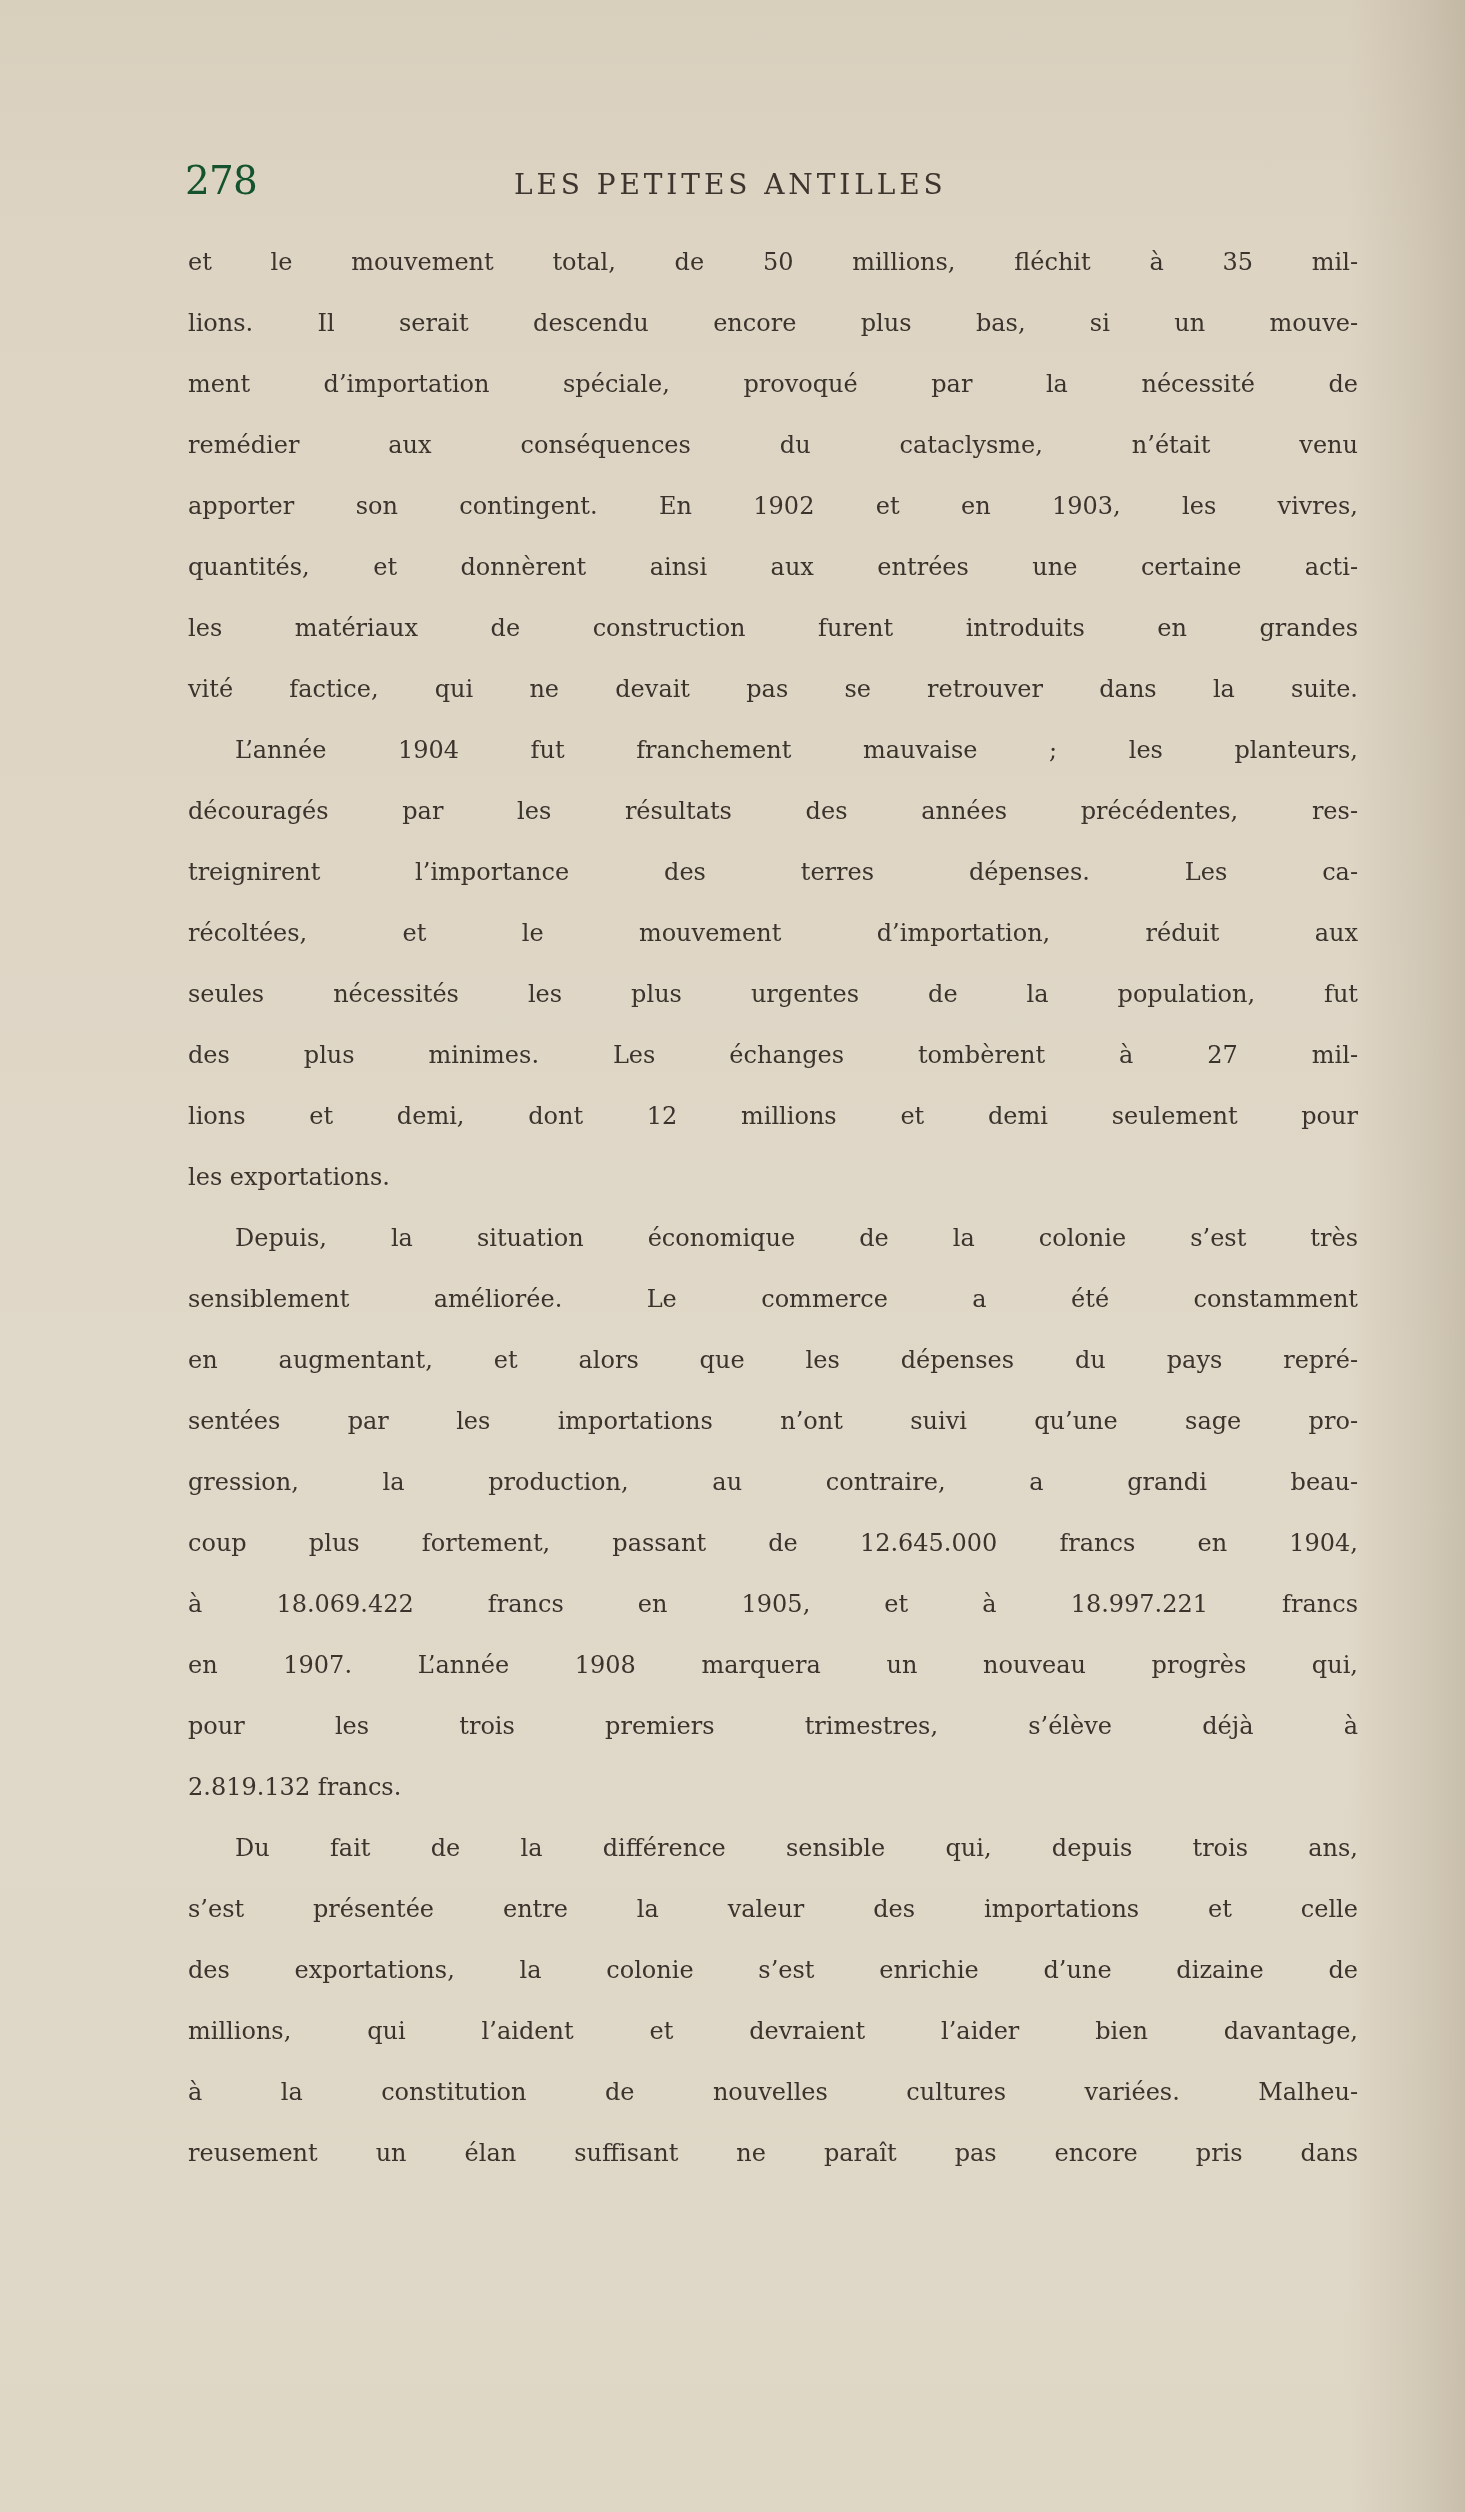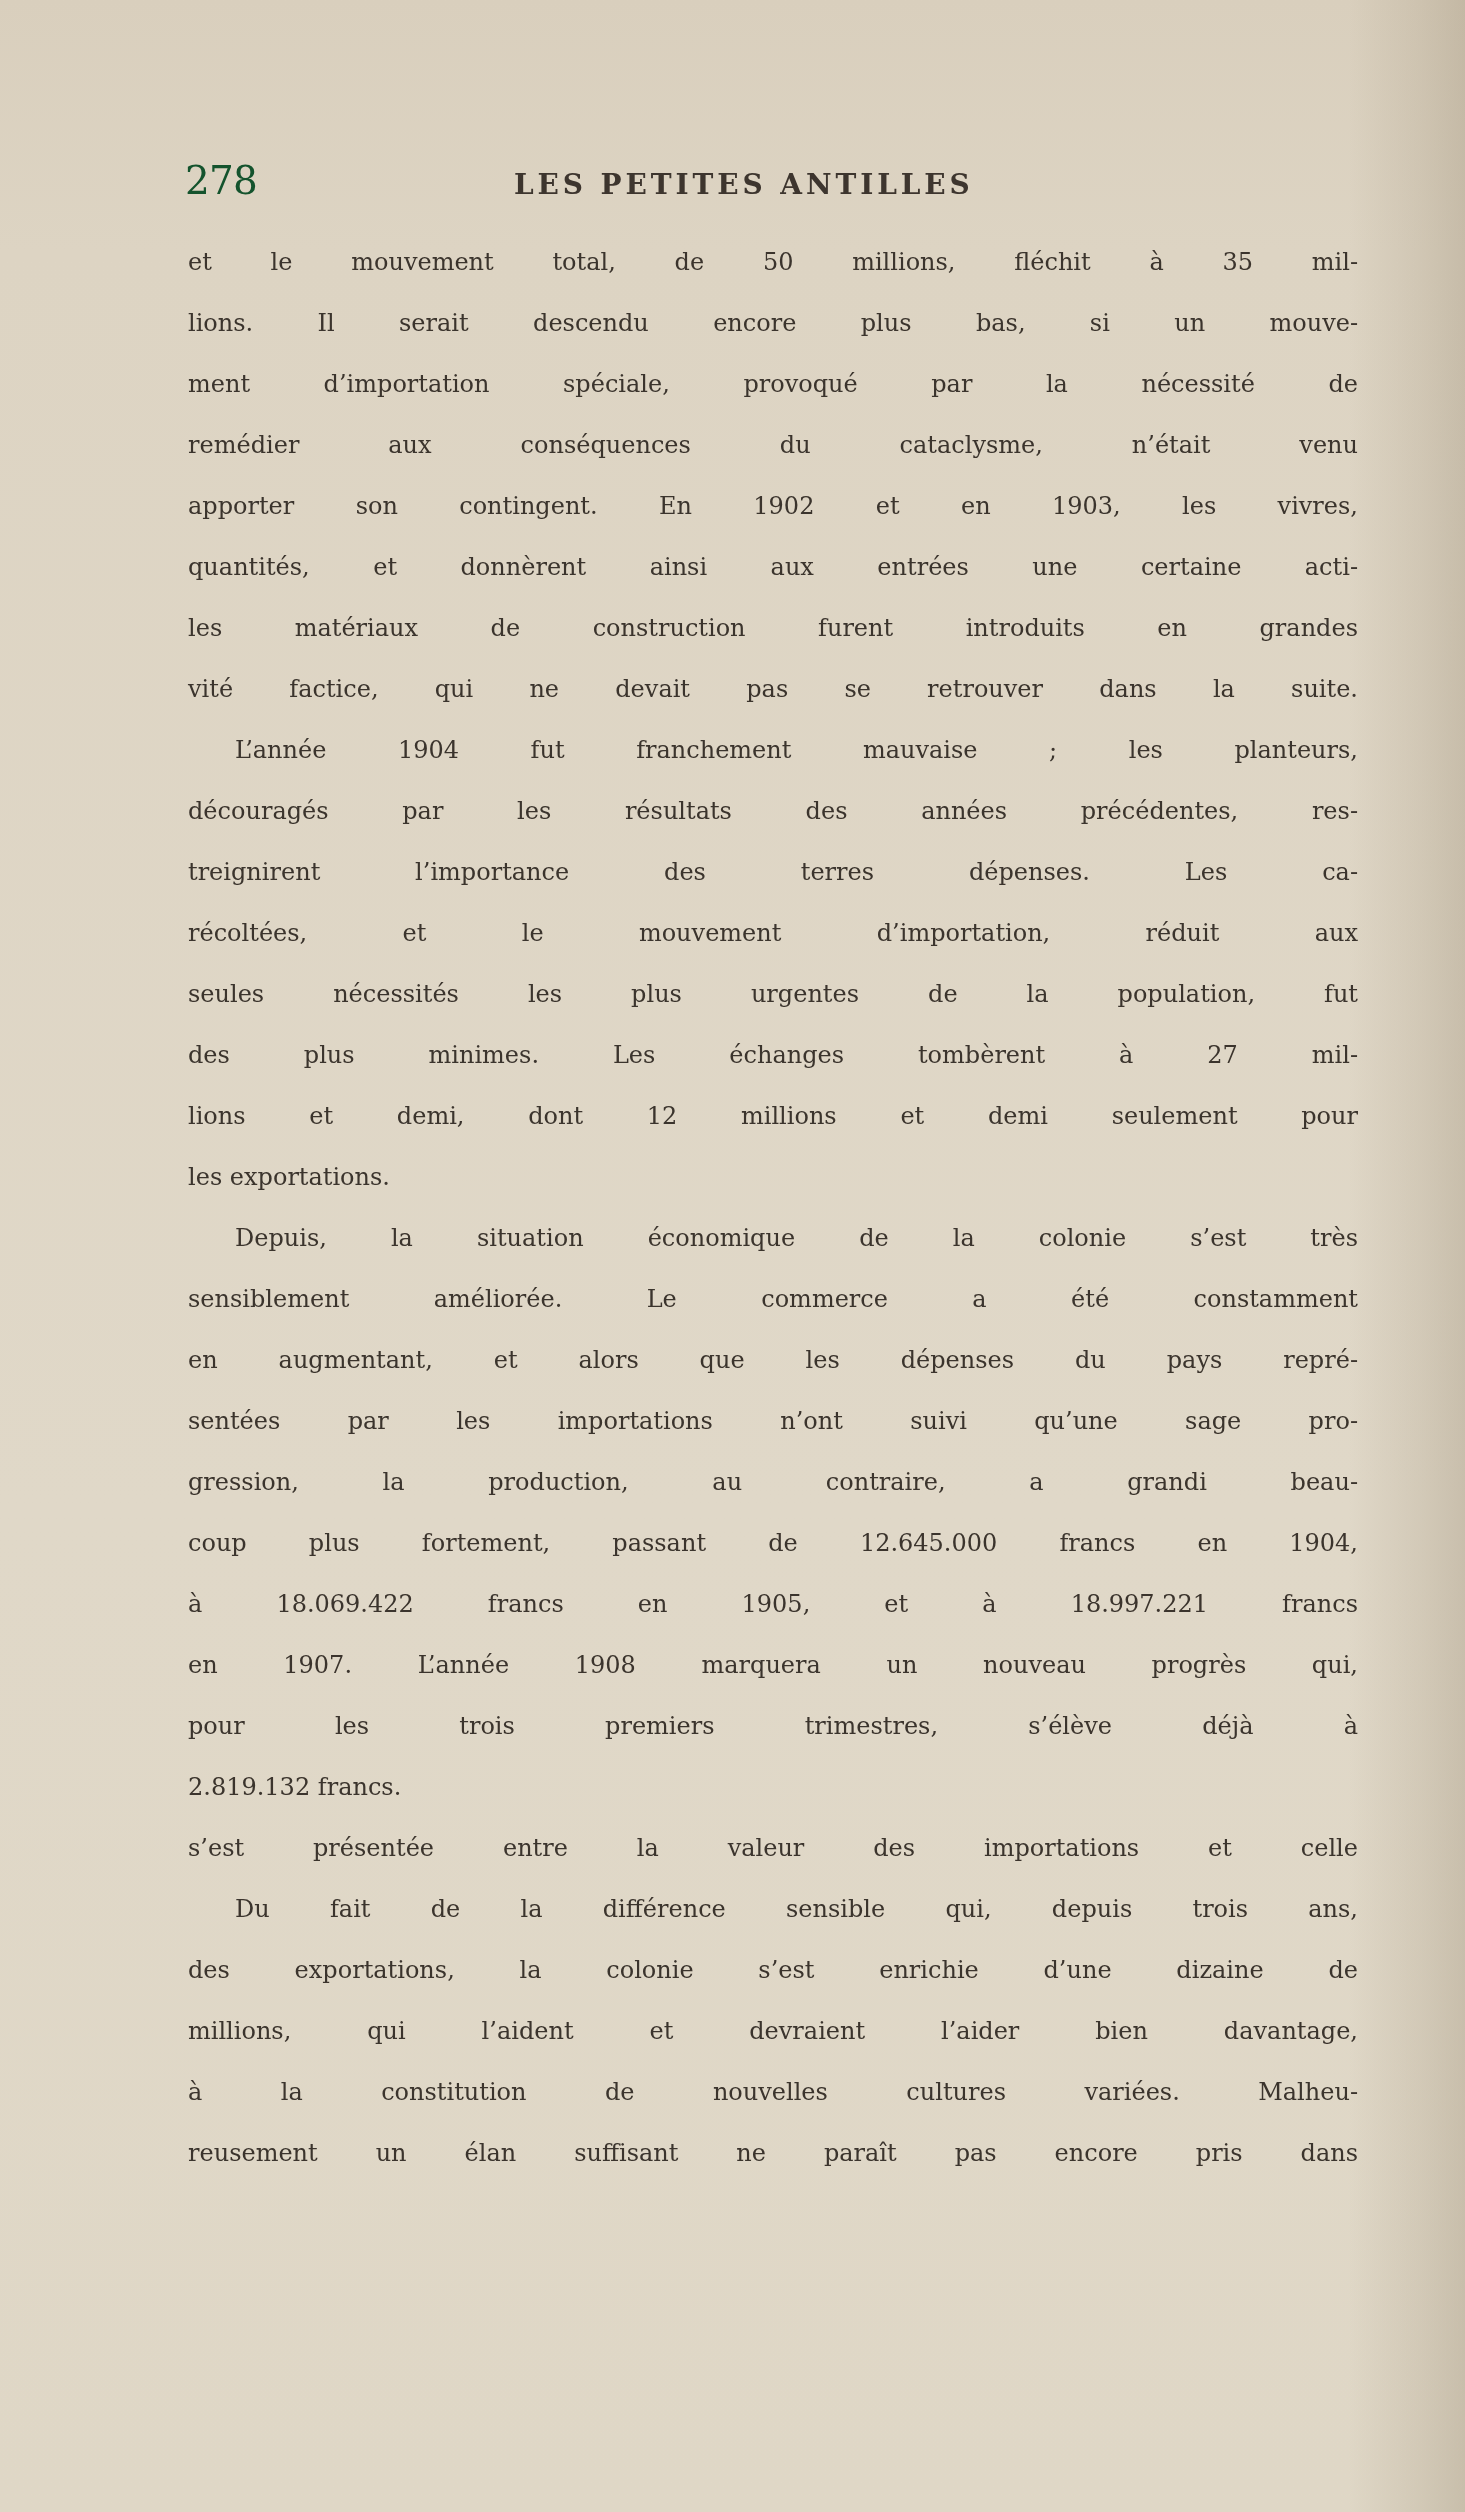--- a/index.html
+++ b/index.html
@@ -38,21 +38,21 @@
       letter-spacing: -0.8px;
       color: #14532d;
     }
     .running-head {
       position: absolute;
       left: 329px;
       top: 7.8px;
       font-size: 28px;
       line-height: 47px;
       letter-spacing: 3.9px;
-      font-weight: bold;
+      font-weight: normal;
       color: #3d352e;
     }
     .body-text {
       position: absolute;
       left: 188px;
       top: 232px;
       width: 1170px;
       font-size: 24px;
       line-height: 61px;
       color: #3b342d;
@@ -116,22 +116,22 @@
     <span class="line">en augmentant, et alors que les dépenses du pays repré-</span>
     <span class="line">sentées par les importations n’ont suivi qu’une sage pro-</span>
     <span class="line">gression, la production, au contraire, a grandi beau-</span>
     <span class="line">coup plus fortement, passant de 12.645.000 francs en 1904,</span>
     <span class="line">à 18.069.422 francs en 1905, et à 18.997.221 francs</span>
     <span class="line">en 1907. L’année 1908 marquera un nouveau progrès qui,</span>
     <span class="line">pour les trois premiers trimestres, s’élève déjà à</span>
     <span class="line last">2.819.132 francs.</span>
   </div>
   <div>
+    <span class="line indent">Du fait de la différence sensible qui, depuis trois ans,</span>
     <span class="line">s’est présentée entre la valeur des importations et celle</span>
-    <span class="line indent">Du fait de la différence sensible qui, depuis trois ans,</span>
     <span class="line">des exportations, la colonie s’est enrichie d’une dizaine de</span>
     <span class="line">millions, qui l’aident et devraient l’aider bien davantage,</span>
     <span class="line">à la constitution de nouvelles cultures variées. Malheu-</span>
     <span class="line">reusement un élan suffisant ne paraît pas encore pris dans</span>
   </div>
 </div>
 
 <div class="blank-below"></div>
 
 

